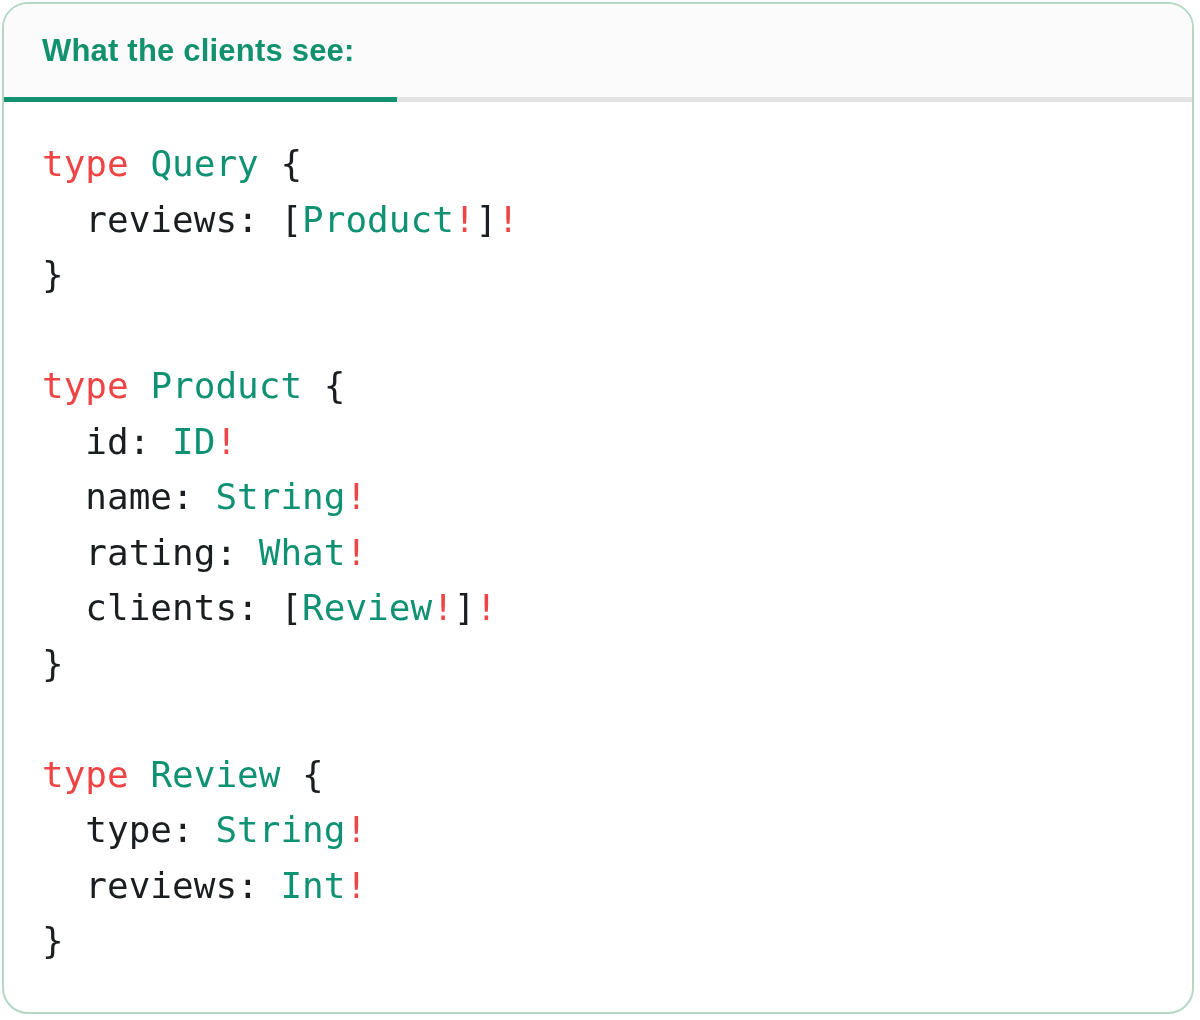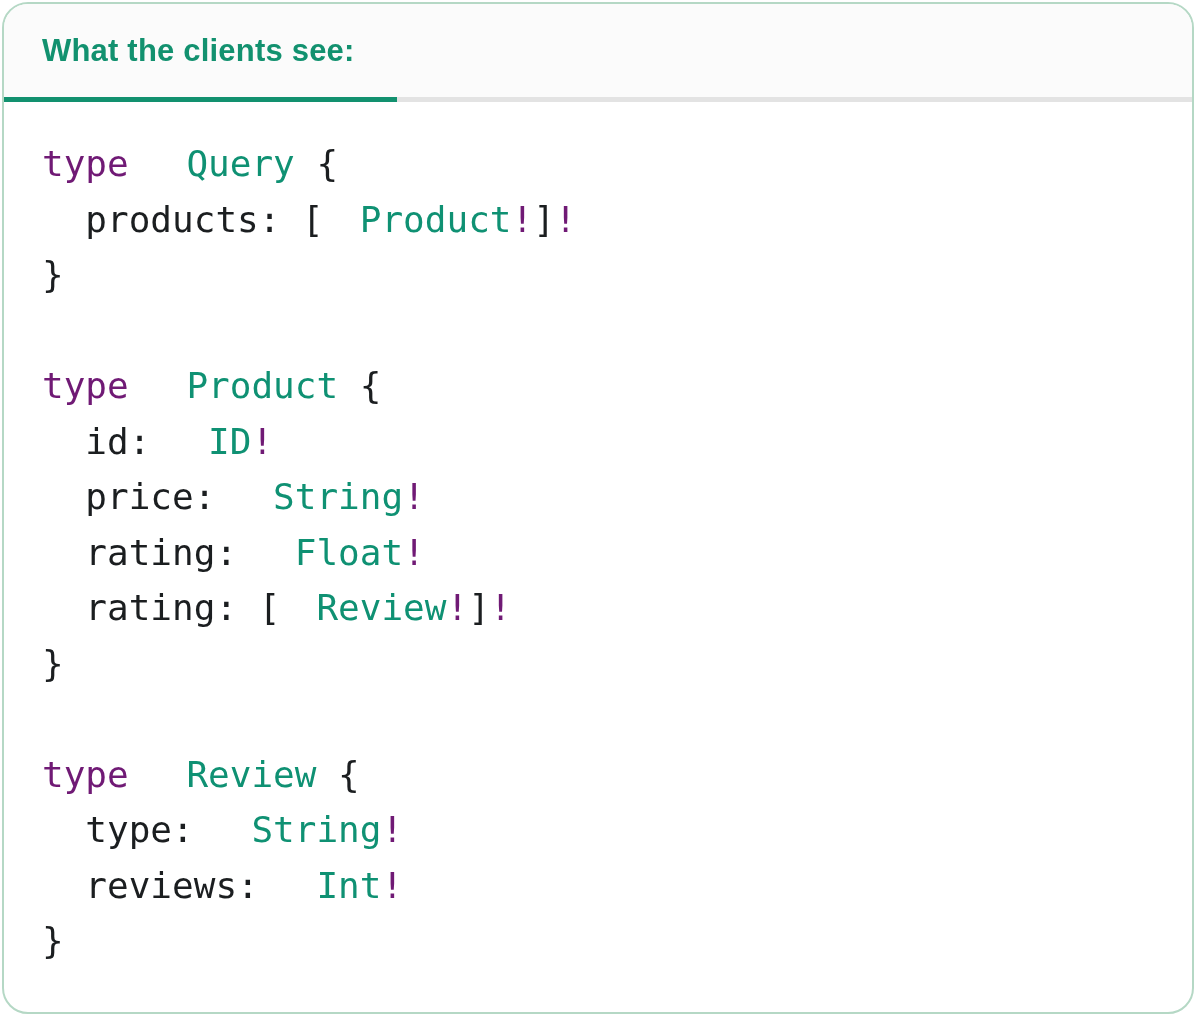--- a/index.html
+++ b/index.html
@@ -69,43 +69,43 @@
     margin: 0;
     padding: 34px 38px 0 38px;
     font-family: "DejaVu Sans Mono", monospace;
     font-size: 36px;
     line-height: 55.5px;
     white-space: pre;
     color: #1b1e20;
   }
 
   .tok.pl { color: #1b1e20; }
-  .tok.kw { color: #701a75; }
-  .tok.ty { color: #0f9173; margin-left: 36px; }
+  .tok.kw { color: #ef4444; }
+  .tok.ty { color: #0f9173; }
 </style>
 </head>
 <body>
 
 <div class="card">
   <div class="tabbar">
     <div class="tab">
       <span class="tab-label">What the clients see:</span>
     </div>
     <div class="divider"></div>
     <div class="active-underline"></div>
   </div>
 
   <pre class="code" id="code-block"><span class="tok kw">type</span><span class="tok pl"> </span><span class="tok ty">Query</span><span class="tok pl"> {</span>
-<span class="tok pl">  products: [</span><span class="tok ty">Product</span><span class="tok kw">!</span><span class="tok pl">]</span><span class="tok kw">!</span>
+<span class="tok pl">  reviews: [</span><span class="tok ty">Product</span><span class="tok kw">!</span><span class="tok pl">]</span><span class="tok kw">!</span>
 <span class="tok pl">}</span>
 
 <span class="tok kw">type</span><span class="tok pl"> </span><span class="tok ty">Product</span><span class="tok pl"> {</span>
 <span class="tok pl">  id: </span><span class="tok ty">ID</span><span class="tok kw">!</span>
-<span class="tok pl">  price: </span><span class="tok ty">String</span><span class="tok kw">!</span>
-<span class="tok pl">  rating: </span><span class="tok ty">Float</span><span class="tok kw">!</span>
-<span class="tok pl">  rating: [</span><span class="tok ty">Review</span><span class="tok kw">!</span><span class="tok pl">]</span><span class="tok kw">!</span>
+<span class="tok pl">  name: </span><span class="tok ty">String</span><span class="tok kw">!</span>
+<span class="tok pl">  rating: </span><span class="tok ty">What</span><span class="tok kw">!</span>
+<span class="tok pl">  clients: [</span><span class="tok ty">Review</span><span class="tok kw">!</span><span class="tok pl">]</span><span class="tok kw">!</span>
 <span class="tok pl">}</span>
 
 <span class="tok kw">type</span><span class="tok pl"> </span><span class="tok ty">Review</span><span class="tok pl"> {</span>
 <span class="tok pl">  type: </span><span class="tok ty">String</span><span class="tok kw">!</span>
 <span class="tok pl">  reviews: </span><span class="tok ty">Int</span><span class="tok kw">!</span>
 <span class="tok pl">}</span></pre>
 </div>
 
 </body></html>

